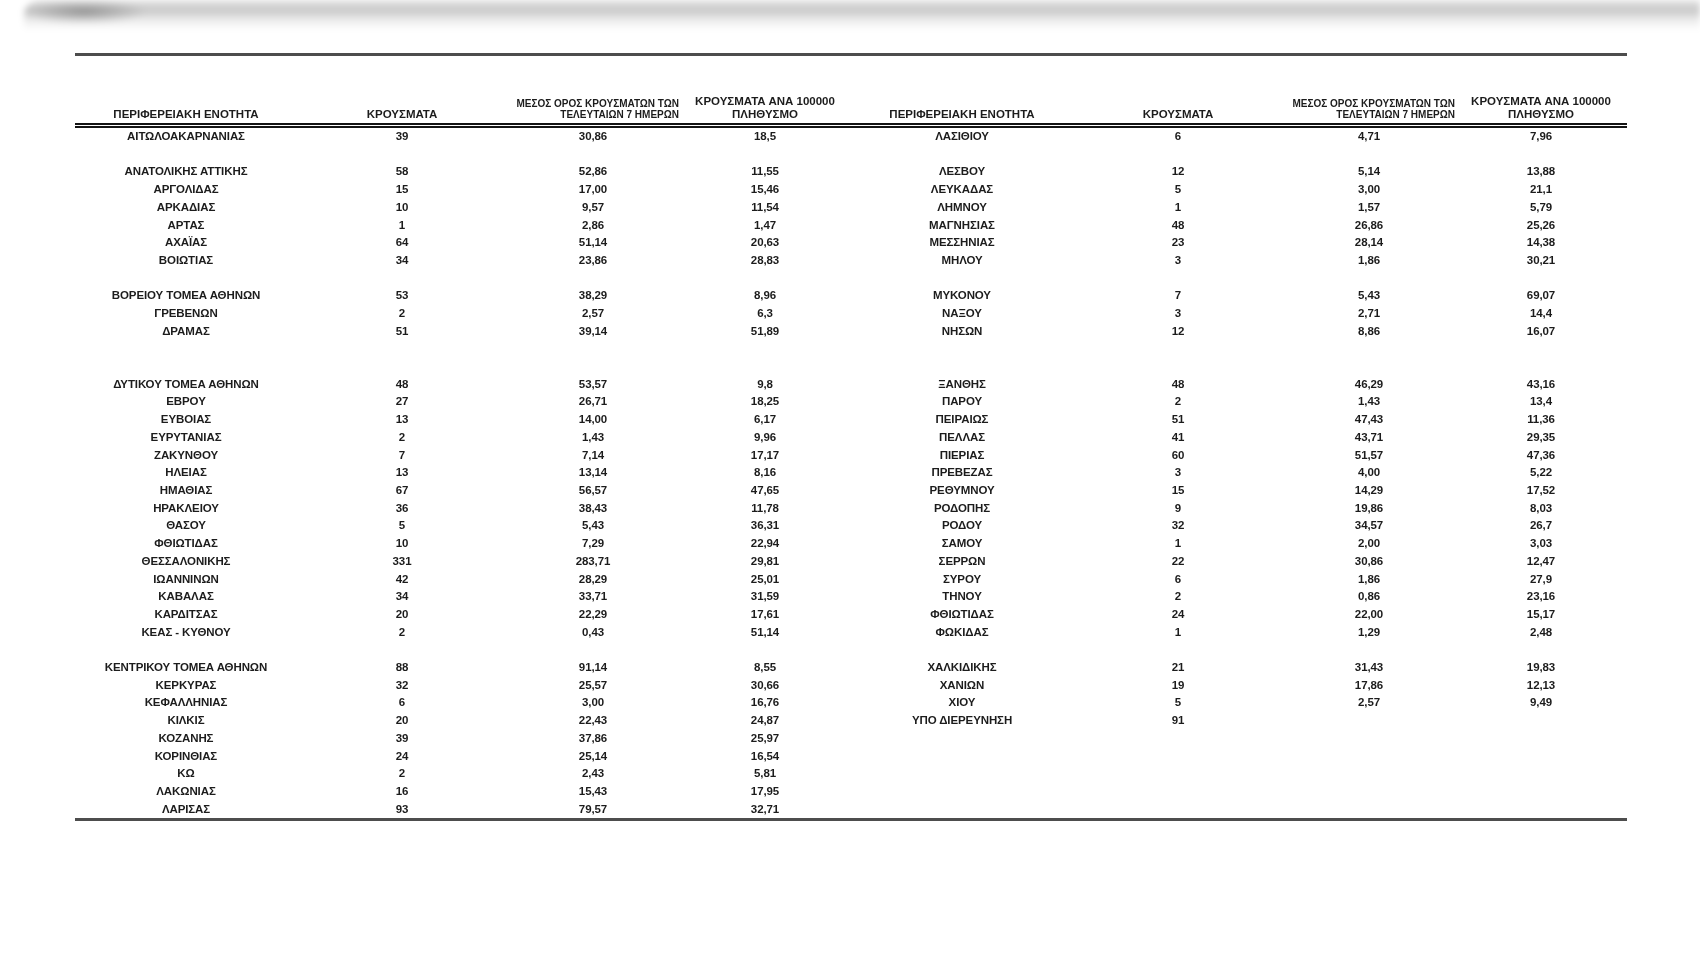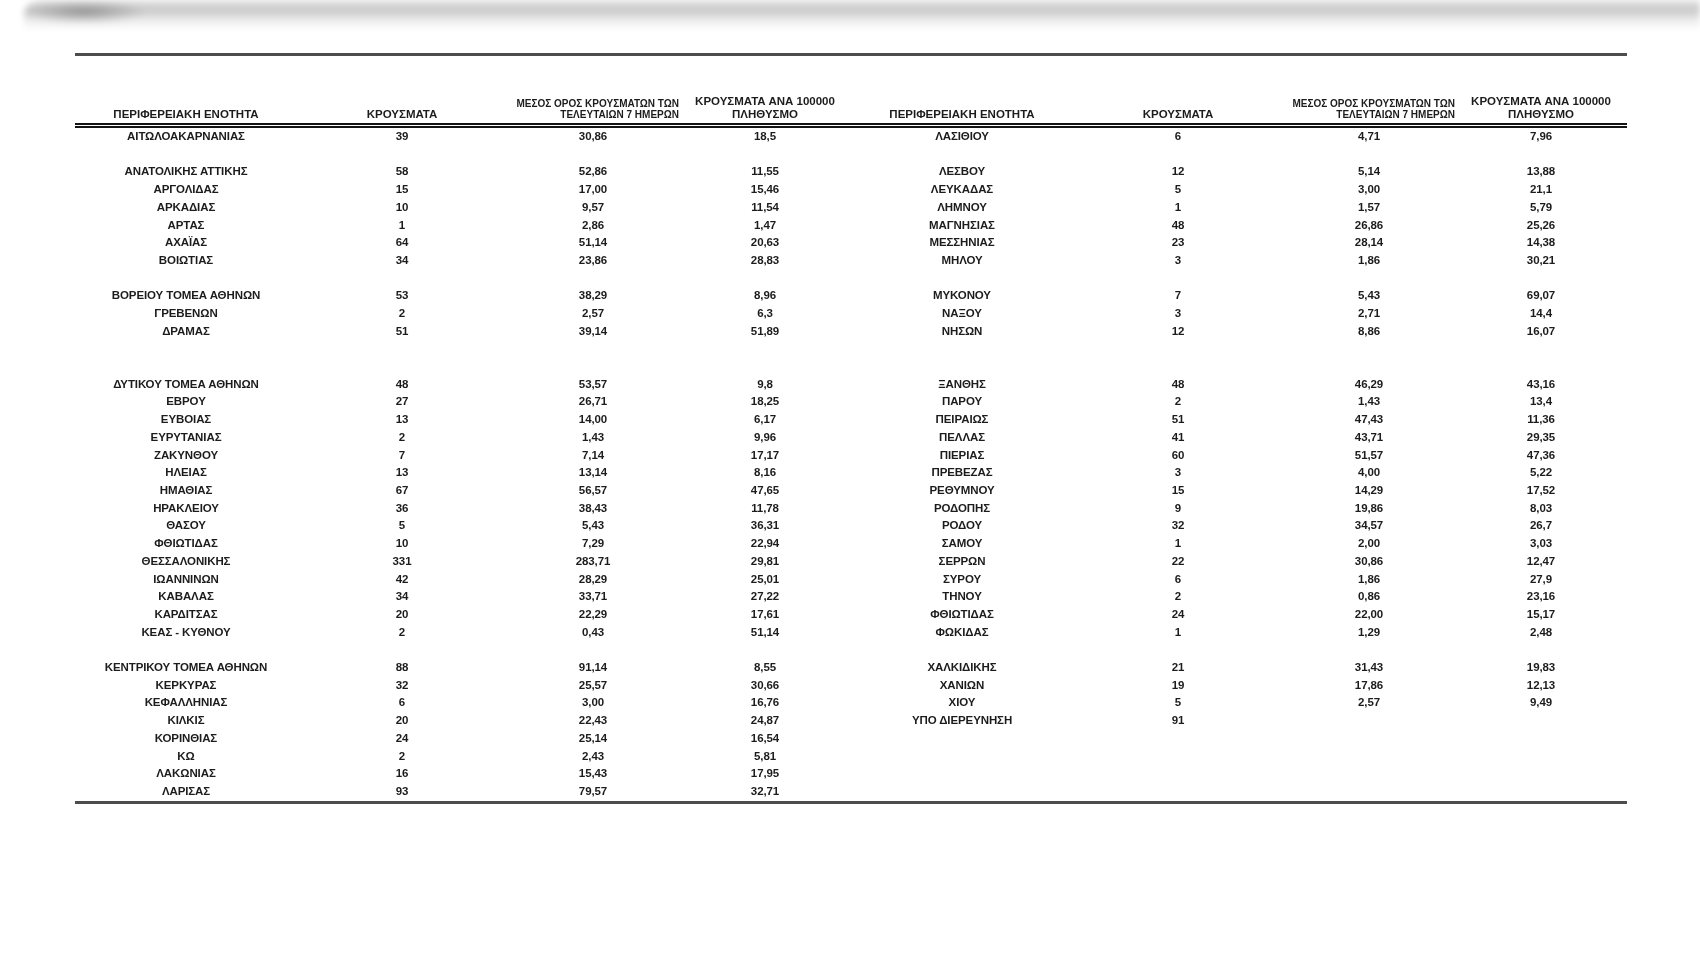--- a/index.html
+++ b/index.html
@@ -336,21 +336,21 @@
         <td>25,01</td>
         <td>ΣΥΡΟΥ</td>
         <td>6</td>
         <td>1,86</td>
         <td>27,9</td>
       </tr>
       <tr>
         <td>ΚΑΒΑΛΑΣ</td>
         <td>34</td>
         <td>33,71</td>
-        <td>27,22</td>
+        <td>31,59</td>
         <td>ΤΗΝΟΥ</td>
         <td>2</td>
         <td>0,86</td>
         <td>23,16</td>
       </tr>
       <tr>
         <td>ΚΑΡΔΙΤΣΑΣ</td>
         <td>20</td>
         <td>22,29</td>
         <td>17,61</td>
@@ -413,20 +413,30 @@
         <td>ΚΙΛΚΙΣ</td>
         <td>20</td>
         <td>22,43</td>
         <td>24,87</td>
         <td class="it">ΥΠΟ ΔΙΕΡΕΥΝΗΣΗ</td>
         <td class="it">91</td>
         <td></td>
         <td></td>
       </tr>
       <tr>
+        <td>ΚΟΖΑΝΗΣ</td>
+        <td>39</td>
+        <td>37,86</td>
+        <td>25,97</td>
+        <td></td>
+        <td></td>
+        <td></td>
+        <td></td>
+      </tr>
+      <tr>
         <td>ΚΟΡΙΝΘΙΑΣ</td>
         <td>24</td>
         <td>25,14</td>
         <td>16,54</td>
         <td></td>
         <td></td>
         <td></td>
         <td></td>
       </tr>
       <tr>

